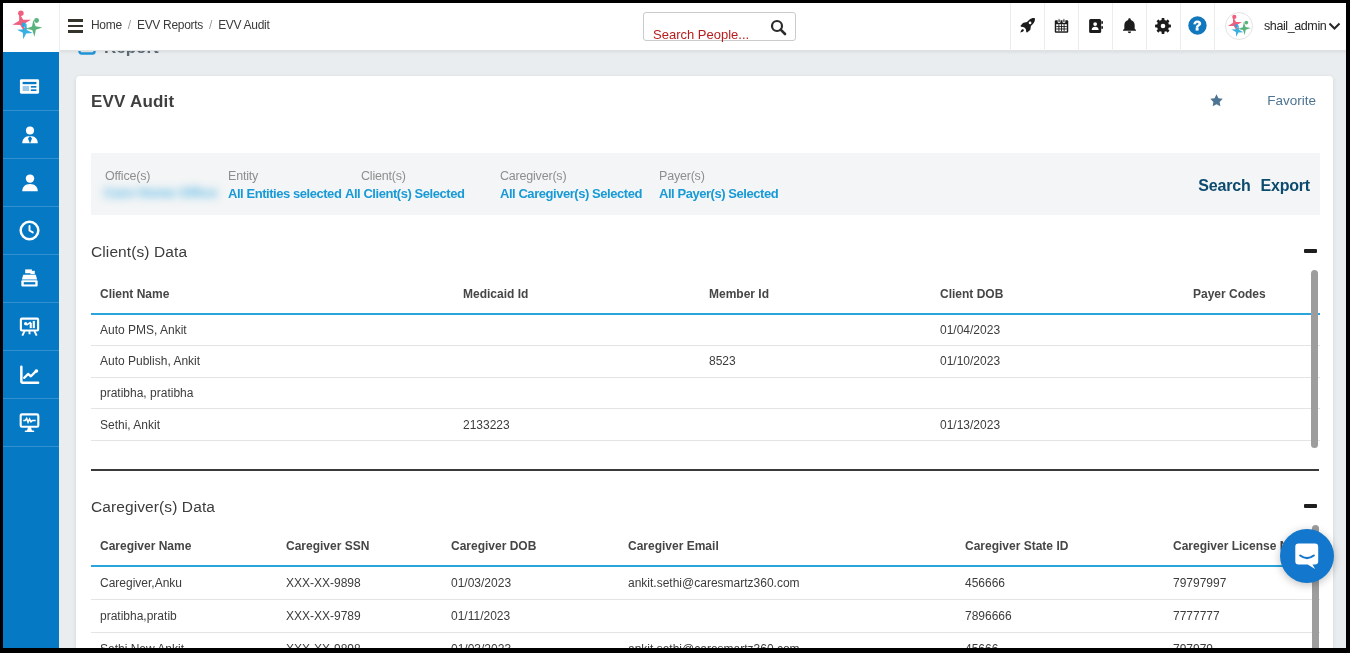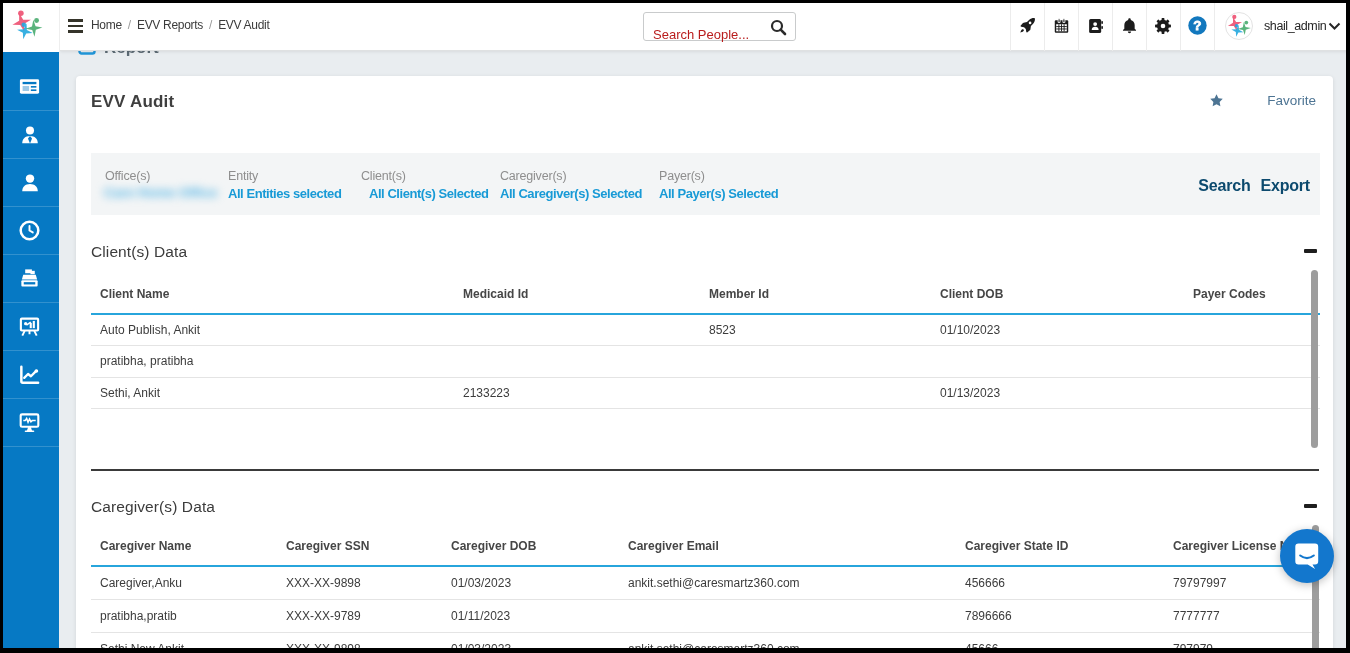--- a/index.html
+++ b/index.html
@@ -258,21 +258,21 @@
         </svg>
       <span>Favorite</span>
     </div>
 
     <div id="filterbar">
       <span class="flabel" style="left:14px">Office(s)</span>
       <span id="blurval">Care Home Office</span>
       <span class="flabel" style="left:137px">Entity</span>
       <span class="fval" style="left:137px">All Entities selected</span>
       <span class="flabel" style="left:270px">Client(s)</span>
-      <span class="fval" style="left:278px">All Client(s) Selected</span>
+      <span class="fval" style="left:254px">All Client(s) Selected</span>
       <span class="flabel" style="left:409px">Caregiver(s)</span>
       <span class="fval" style="left:409px">All Caregiver(s) Selected</span>
       <span class="flabel" style="left:568px">Payer(s)</span>
       <span class="fval" style="left:568px">All Payer(s) Selected</span>
       <span id="searchexp">Search<span>Export</span></span>
     </div>
 
     <div class="sectitle" style="top:167px">Client(s) Data</div>
     <div class="minus" style="right:16px; top:173px"></div>
 
@@ -285,20 +285,27 @@
             <col style="width:253px">
             <col>
           </colgroup>
         <tbody>
             <tr>
               <th style="padding-left:9px">Client Name</th>
               <th>Medicaid Id</th>
               <th>Member Id</th>
               <th>Client DOB</th>
               <th>Payer Codes</th>
+            </tr>
+        <tr>
+              <td style="padding-left:9px">Auto PMS, Ankit</td>
+              <td></td>
+              <td></td>
+              <td>01/04/2023</td>
+              <td></td>
             </tr>
         <tr>
               <td style="padding-left:9px">Auto Publish, Ankit</td>
               <td></td>
               <td>8523</td>
               <td>01/10/2023</td>
               <td></td>
             </tr>
         <tr>
               <td style="padding-left:9px">pratibha, pratibha</td>

